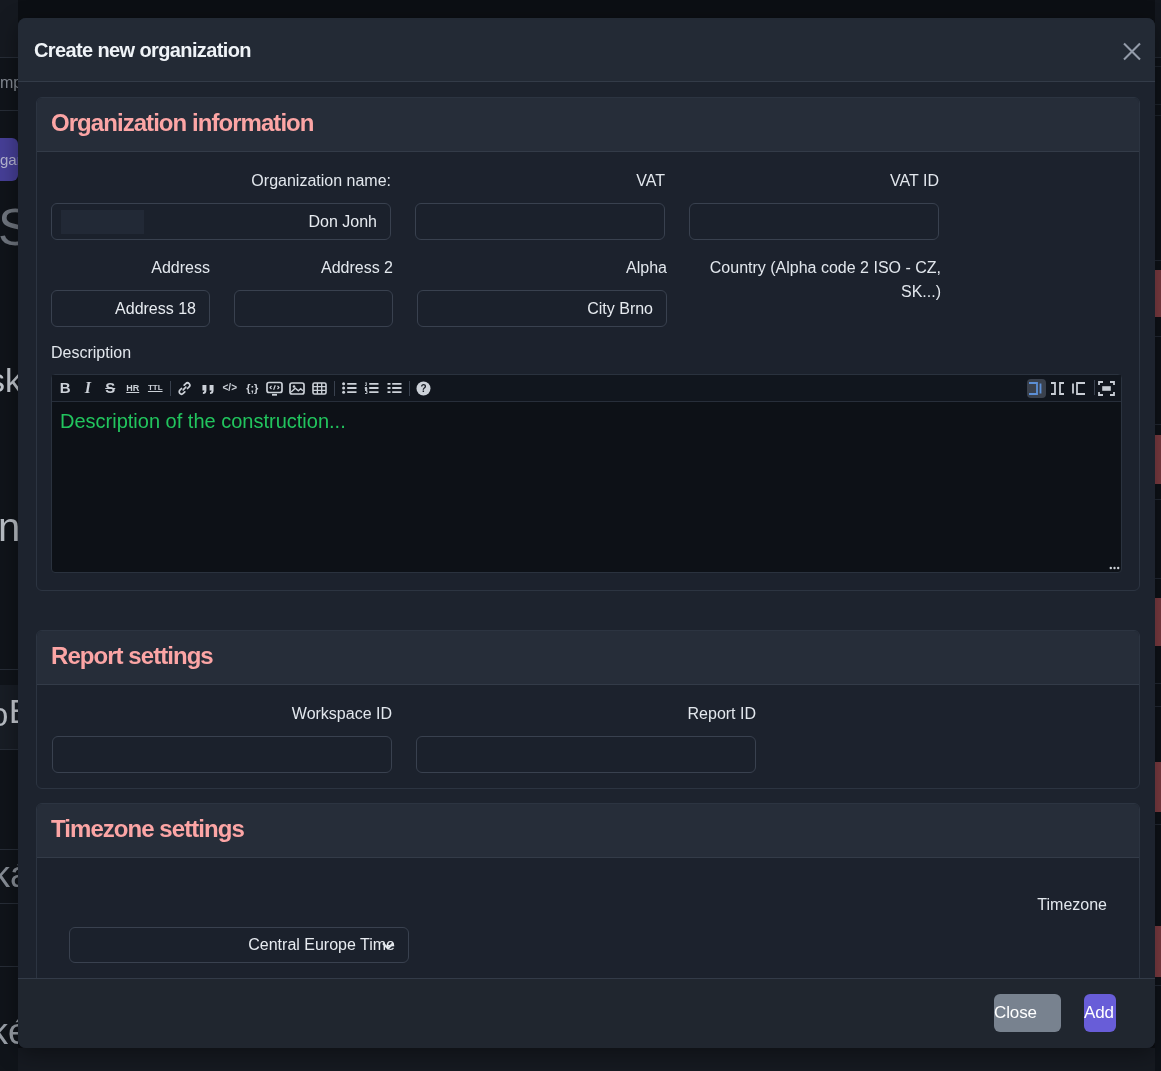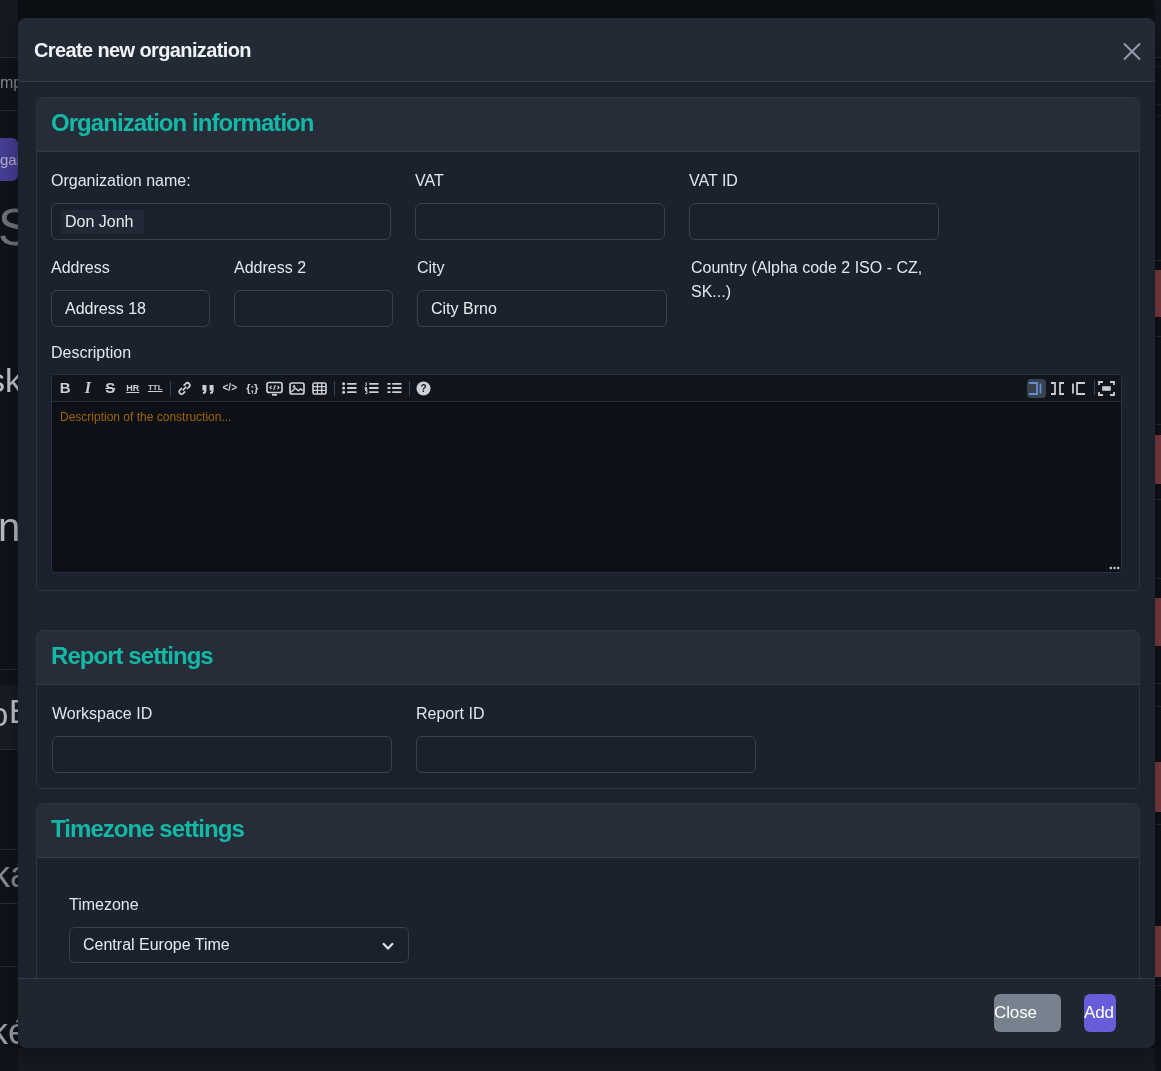--- a/index.html
+++ b/index.html
@@ -23,36 +23,36 @@
   #mclose { left:1096px; top:15px; width:34px; height:34px; color:#9aa2af; }
   #mfoot { left:0; top:960px; width:1137px; height:70px; background:#20262f;
            border-top:1px solid #333b48; }
   .btn { position:absolute; height:38px; border-radius:6px; color:#fff; font-size:17px;
          text-align:left; line-height:38px; letter-spacing:-0.1px; }
 
   
   .card { position:absolute; left:18px; width:1104px; background:#1c222d;
           border:1px solid #2c3441; border-radius:6px; }
   .chead { background:#262d39; border-bottom:1px solid #333b48; border-radius:5px 5px 0 0;
-           padding:11px 14px 14px 14px; font-size:24px; font-weight:700; color:#14b8a6; letter-spacing:-0.95px; }
+           padding:11px 14px 14px 14px; font-size:24px; font-weight:700; color:#fca5a5; letter-spacing:-0.95px; }
   .cbody { padding:17px 14px; }
   .row { display:flex; align-items:flex-start; }
-  .fld { margin-right:24px; }
+  .fld { margin-right:24px;text-align:right; }
   .fld label { display:block; font-size:16px; line-height:24px; color:#e2e7ed; margin-bottom:10px; }
   .inp { height:37px; background:#1b212c; border:1px solid #39414f; border-radius:6px;
          font-size:16px; color:#e7ebf0; line-height:35px; padding:0 13px; white-space:nowrap; }
 
   
   #editor { width:1071px; border:1px solid #2a323e; border-radius:4px; background:#0d1117; }
   #toolbar { height:27px; border-bottom:1px solid #272e3a; background:#11161e;
              display:flex; align-items:center; padding-left:2px; position:relative; }
   .ti { width:22.5px; flex:none; text-align:center; color:#ccd1d8; font-weight:700; font-size:14px; line-height:26px; height:26px; display:flex; align-items:center; justify-content:center; }
   .tsep { width:1px; flex:none; height:15px; background:#39414e; margin:0 3px; }
   #edbody { height:170px; position:relative; }
-  #edph { position:absolute; left:8px; top:8px; font-size:12px; color:#a16207; }
+  #edph { position:absolute; left:8px; top:8px; font-size:20px; color:#22c55e; }
 </style>
 </head>
 <body>
 
 <div id="lstrip" class="abs">
   <div class="abs" style="left:0;top:0;width:18px;height:57px;background:#151920;"></div>
   <div class="hline" style="top:57px;"></div>
   <div class="frag" style="left:0;top:75px;font-size:16px;color:#848a93;">mp</div>
   <div class="hline" style="top:110px;"></div>
   <div class="abs" style="left:-6px;top:138px;width:24px;height:43px;background:#463f97;border-radius:6px;"></div>
@@ -123,21 +123,21 @@
       <div class="row" style="margin-bottom:16px;">
         <div class="fld">
             <label>Address</label>
             <div class="inp" style="width:159px;">Address 18</div>
           </div>
         <div class="fld">
             <label>Address 2</label>
             <div class="inp" style="width:159px;"></div>
           </div>
         <div class="fld">
-            <label>City</label>
+            <label>Alpha</label>
             <div class="inp" style="width:250px;">City Brno</div>
           </div>
         <div class="fld" style="width:250px;">
             <label style="width:250px;">Country (Alpha code 2 ISO - CZ, SK...)</label>
           </div>
       </div>
       <label style="display:block;font-size:16px;line-height:24px;color:#e2e7ed;margin:-2px 0 9px 0;">Description</label>
       <div id="editor">
         <div id="toolbar">
           <span class="ti" style="font-size:15px;">B</span>

